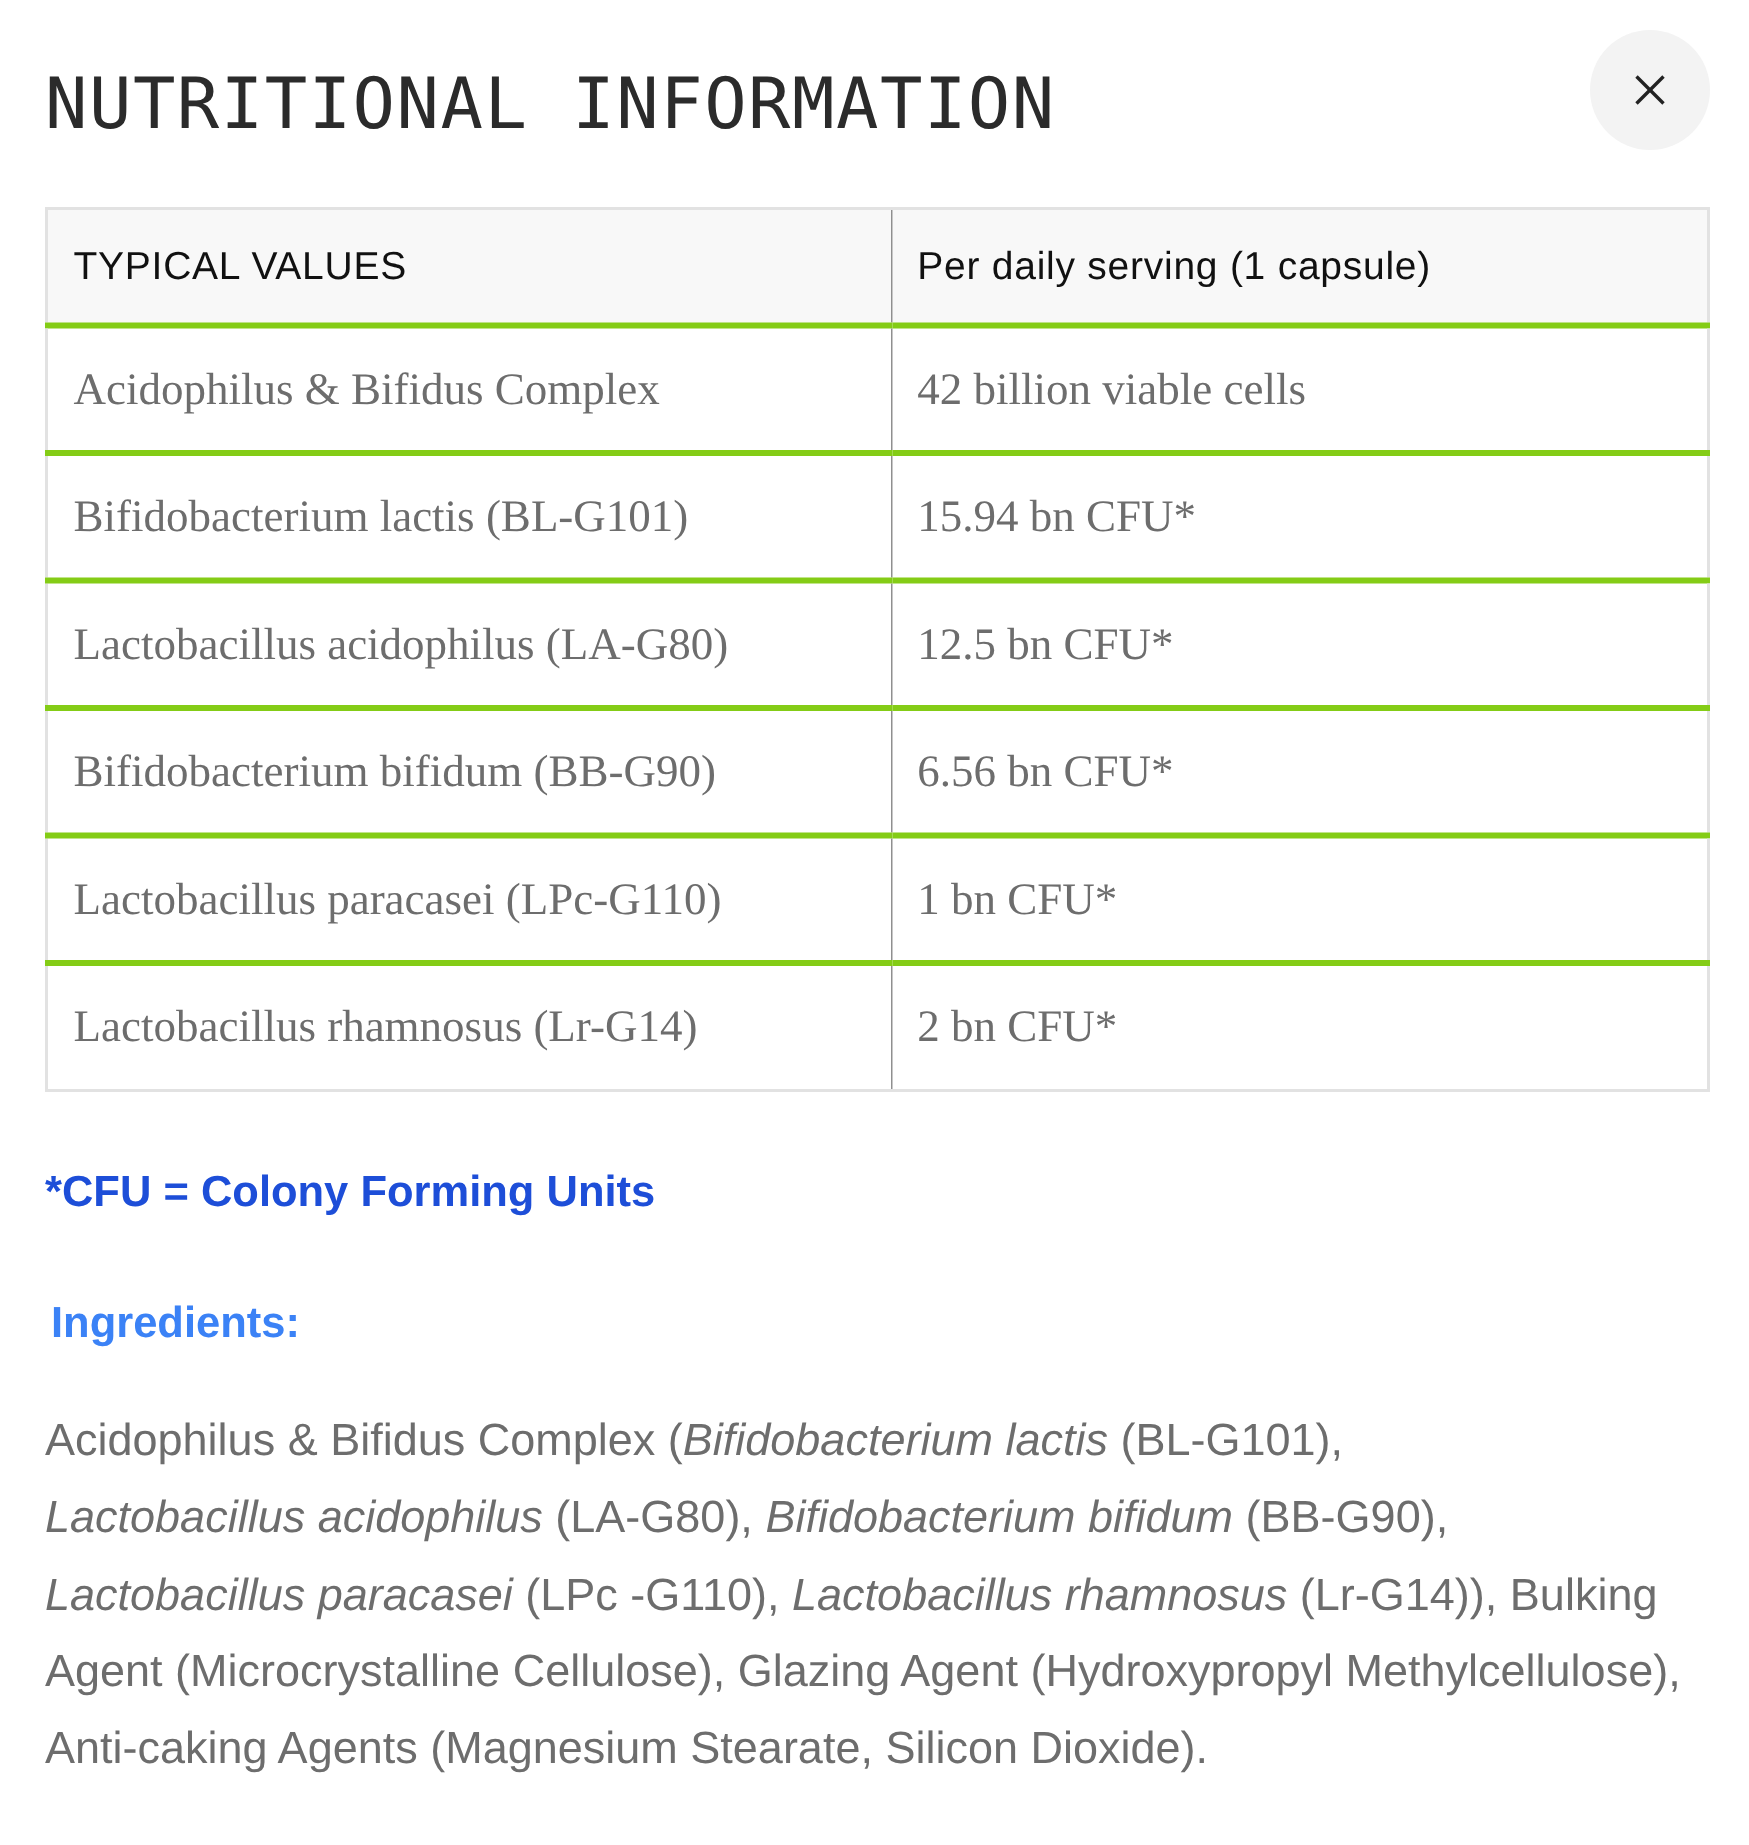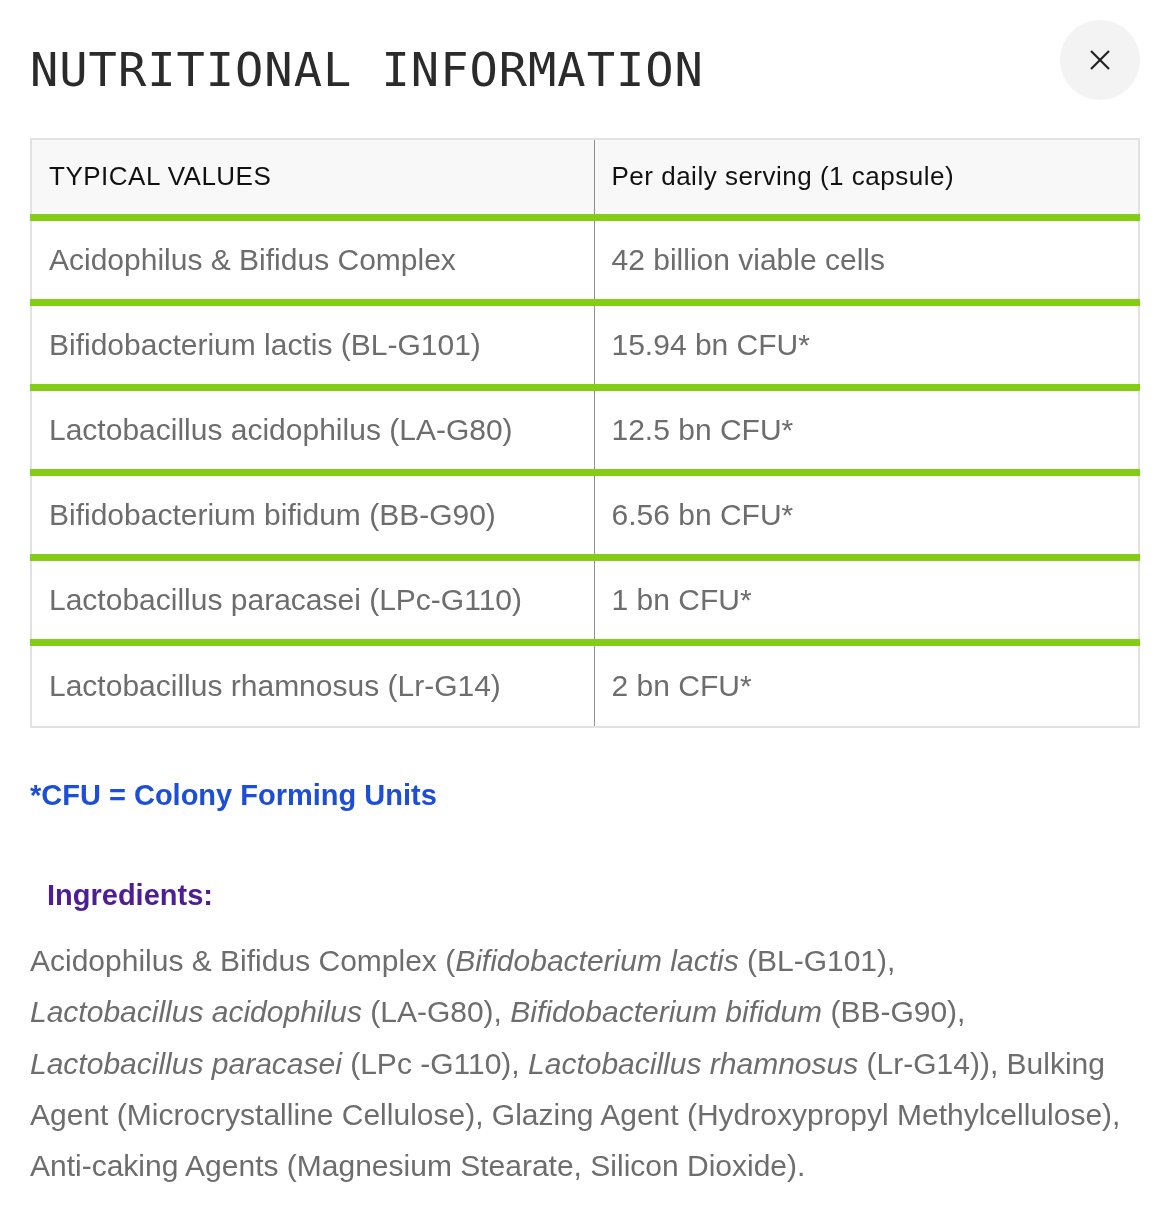--- a/index.html
+++ b/index.html
@@ -58,23 +58,24 @@
     width: 1110px;
     border-collapse: collapse;
     table-layout: fixed;
     border: 2px solid #e2e2e2;
   }
   table.nutri col.c1 { width: 563px; }
   table.nutri col.c2 { width: 545px; }
   table.nutri th, table.nutri td {
     text-align: left;
     padding: 0 0 0 17px;
-    border-top: 7px solid #84cc16;
+    border-top: 4px solid #84cc16;
     white-space: nowrap;
     overflow: hidden;
+    font-family: Liberation Serif, serif;
   }
   table.nutri th:first-child, table.nutri td:first-child {
     border-right: 1px solid #8f8f8f;
   }
   table.nutri thead tr { height: 78px; background: #f8f8f8; }
   table.nutri thead th {
     font-family: Liberation Sans, sans-serif;
     font-weight: normal;
     font-size: 26px;
     color: #111111;
@@ -96,22 +97,22 @@
     color: #1d4ed8;
     margin: 0;
     line-height: 40px;
   }
   .ing-heading {
     position: absolute;
     left: 30px;
     top: 858px;
     font-size: 29px;
     font-weight: bold;
-    color: #4c1d95;
-    margin: 17px;
+    color: #3b82f6;
+    margin: 4px;
     line-height: 40px;
   }
   .ing-text {
     position: absolute;
     left: 30px;
     top: 935px;
     width: 1110px;
     margin: 0;
     font-size: 30px;
     line-height: 51.3px;

